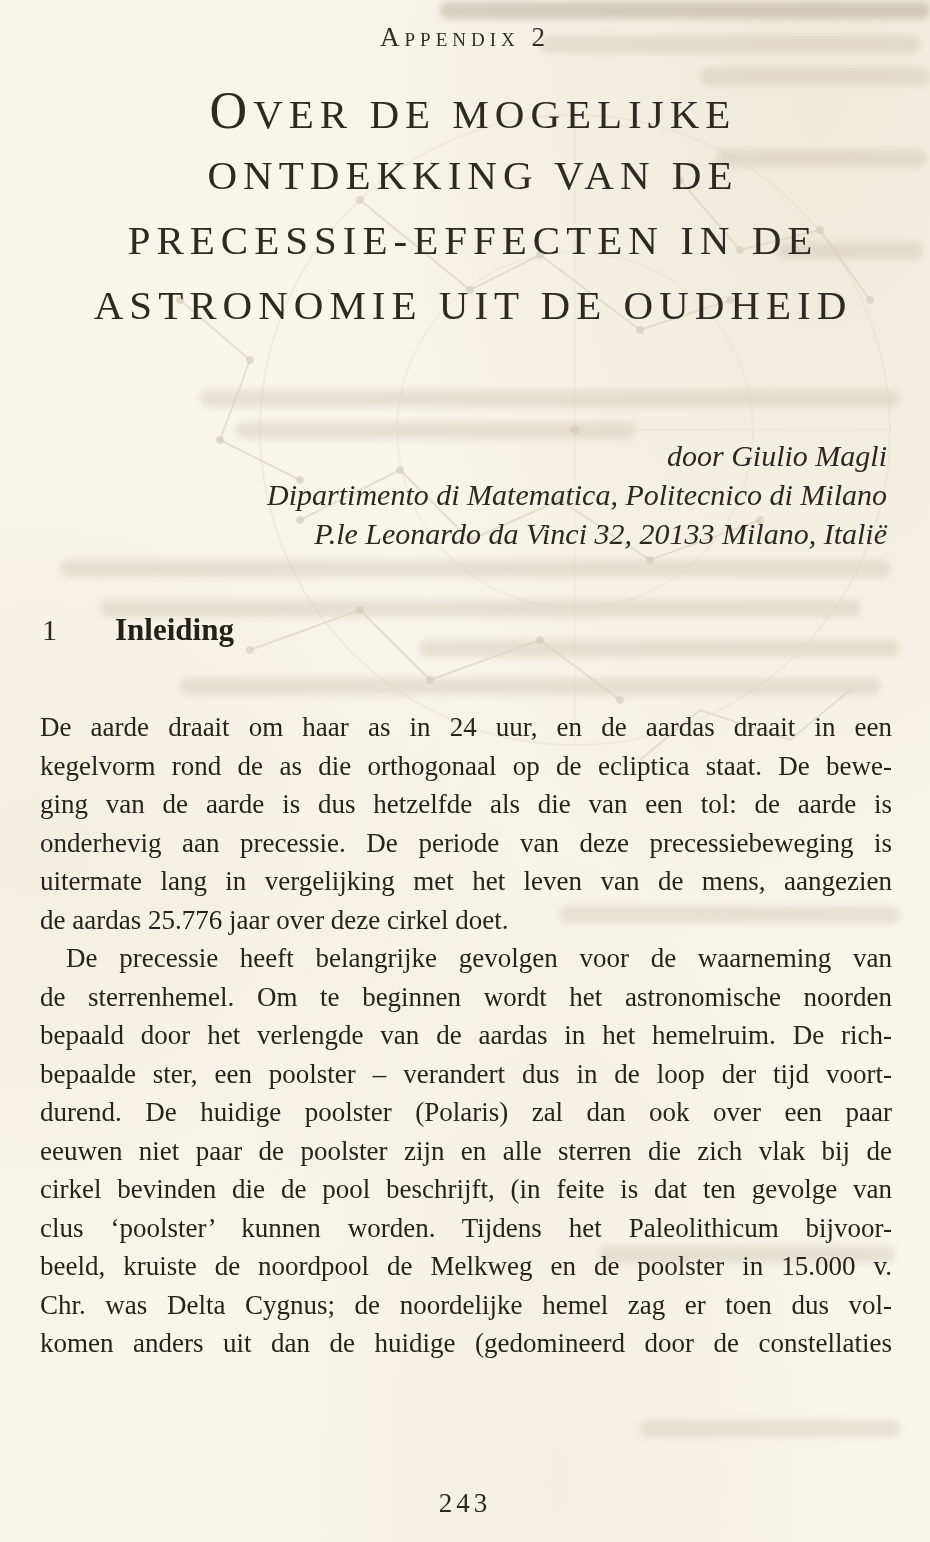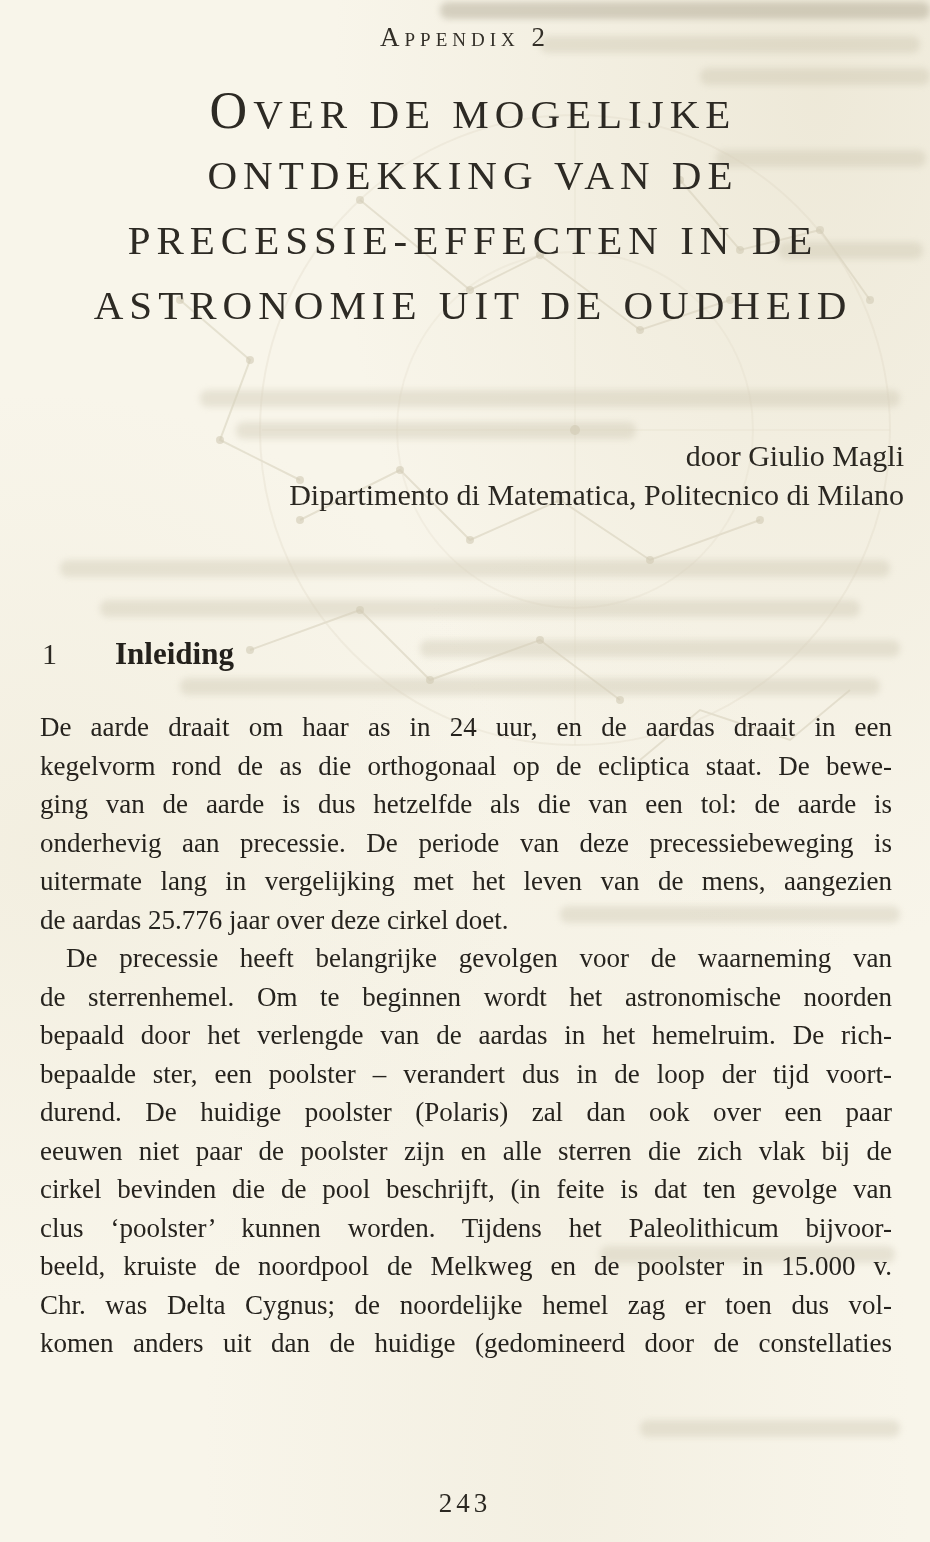--- a/index.html
+++ b/index.html
@@ -36,27 +36,27 @@
   }
   .title{
     position:absolute;top:78px;left:8px;width:100%;
     text-align:center;
     font-size:41px;letter-spacing:6px;
     color:#2d2a24;
   }
   .title-line{height:65px;line-height:65px;white-space:nowrap;}
   .title-line:first-child::first-letter{font-size:1.27em;}
   .byline{
-    position:absolute;top:436px;right:26px;
-    text-align:right;
+    position:absolute;top:436px;right:43px;
+    text-align:right;font-style:italic;
     font-size:30px;line-height:39px;
     color:#2b2822;
   }
   .section-head{
-    position:absolute;top:634px;left:42px;width:850px;
+    position:absolute;top:610px;left:42px;width:850px;
     font-size:30px;line-height:40px;
   }
   .section-num{display:inline-block;width:73px;color:#2b2822;}
   .section-title{font-weight:700;font-size:31px;color:#24211c;}
   .body-block{
     position:absolute;top:708px;left:40px;width:852px;
     font-size:27px;line-height:38.5px;
     color:#26231e;
   }
   .para .line{
@@ -142,20 +142,21 @@
     <div class="title">
       <div class="title-line">OVER DE MOGELIJKE</div>
       <div class="title-line">ONTDEKKING VAN DE</div>
       <div class="title-line">PRECESSIE-EFFECTEN IN DE</div>
       <div class="title-line">ASTRONOMIE UIT DE OUDHEID</div>
     </div>
 
     <div class="byline">
       <div>door Giulio Magli</div>
       <div>Dipartimento di Matematica, Politecnico di Milano</div>
+      <div>P.le Leonardo da Vinci 32, 20133 Milano, Italië</div>
     </div>
 
     <div class="section-head">
       <span class="section-num">1</span><span class="section-title">Inleiding</span>
     </div>
 
     <div class="body-block">
         <div class="para">
           <div class="line">De aarde draait om haar as in 24 uur, en de aardas draait in een</div>
           <div class="line">kegelvorm rond de as die orthogonaal op de ecliptica staat. De bewe-</div>

